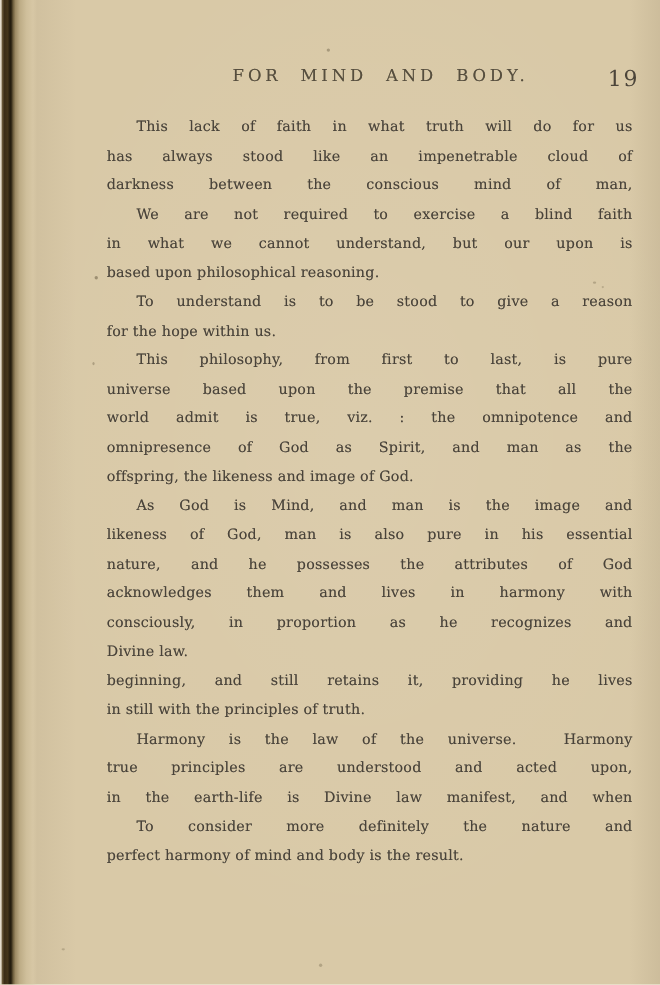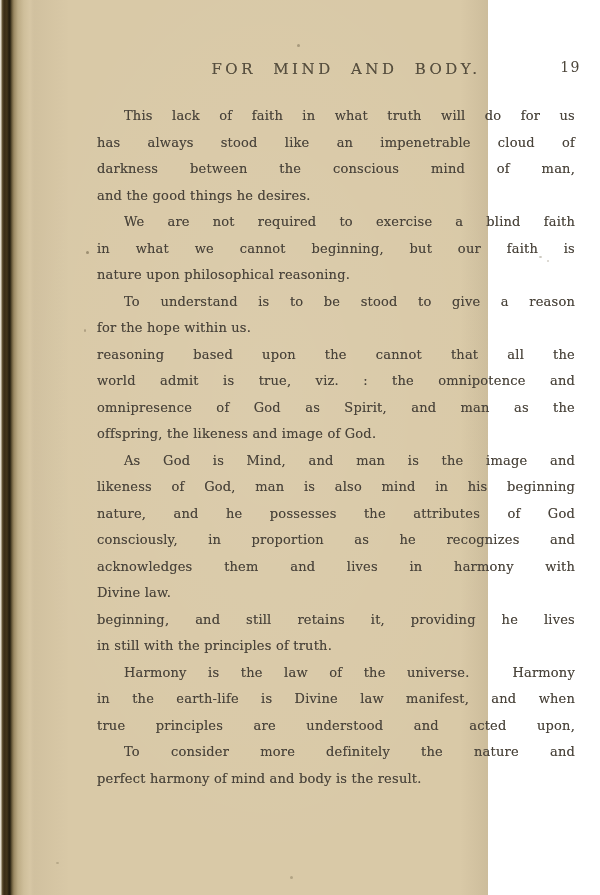--- a/index.html
+++ b/index.html
@@ -7,21 +7,21 @@
     padding: 0;
   }
   body {
     width: 600px;
     height: 895px;
     overflow: hidden;
     font-family: "DejaVu Serif", "Liberation Serif", serif;
   }
   .page {
     position: relative;
-    width: 488px;
+    width: 600px;
     height: 895px;
     background:
       radial-gradient(ellipse at 55% 45%, rgba(255,255,255,0.06), rgba(0,0,0,0.00) 70%),
       linear-gradient(270deg, rgba(60,45,20,0.08) 0px, rgba(60,45,20,0.0) 28px),
       linear-gradient(90deg, rgba(60,45,20,0.10) 0px, rgba(60,45,20,0.0) 70px),
       #d9c9a7;
     color: #49433a;
   }
   
   .binding {
@@ -54,21 +54,21 @@
     font-size: 15px;
     letter-spacing: 3.5px;
     word-spacing: 9px;
     color: #564e3e;
     text-shadow: 0 0 0.5px rgba(86,78,62,0.55);
   }
   .page-number {
     position: absolute;
     right: 4px;
     top: -1px;
-    font-size: 14px;
+    font-size: 20px;
     letter-spacing: 1.5px;
     color: #4c453a;
   }
   .text-block {
     position: absolute;
     left: 97px;
     top: 103px;
     width: 478px;
     font-size: 13px;
     letter-spacing: 0.2px;
@@ -99,41 +99,41 @@
 
   <div class="header">
     <span class="running-title">FOR MIND AND BODY.</span>
     <span class="page-number">19</span>
   </div>
 
   <div class="text-block" id="text-block">
       <div class="line indent">This lack of faith in what truth will do for us</div>
       <div class="line">has always stood like an impenetrable cloud of</div>
       <div class="line">darkness between the conscious mind of man,</div>
-      <div class="line endline">and the good things he desires.</div>
       <div class="line indent">We are not required to exercise a blind faith</div>
-      <div class="line">in what we cannot beginning, but our faith is</div>
-      <div class="line endline">nature upon philosophical reasoning.</div>
+      <div class="line">in what we cannot understand, but our upon is</div>
+      <div class="line endline">based upon philosophical reasoning.</div>
       <div class="line indent">To understand is to be stood to give a reason</div>
       <div class="line endline">for the hope within us.</div>
-      <div class="line">reasoning based upon the cannot that all the</div>
+      <div class="line indent">This philosophy, from first to last, is pure</div>
+      <div class="line">universe based upon the premise that all the</div>
       <div class="line">world admit is true, viz. : the omnipotence and</div>
       <div class="line">omnipresence of God as Spirit, and man as the</div>
       <div class="line endline">offspring, the likeness and image of God.</div>
       <div class="line indent">As God is Mind, and man is the image and</div>
-      <div class="line">likeness of God, man is also mind in his beginning</div>
+      <div class="line">likeness of God, man is also pure in his essential</div>
       <div class="line">nature, and he possesses the attributes of God</div>
+      <div class="line">acknowledges them and lives in harmony with</div>
       <div class="line">consciously, in proportion as he recognizes and</div>
-      <div class="line">acknowledges them and lives in harmony with</div>
       <div class="line endline">Divine law.</div>
       <div class="line">beginning, and still retains it, providing he lives</div>
       <div class="line endline">in still with the principles of truth.</div>
       <div class="line indent">Harmony is the law of the universe.&nbsp; Harmony</div>
+      <div class="line">true principles are understood and acted upon,</div>
       <div class="line">in the earth-life is Divine law manifest, and when</div>
-      <div class="line">true principles are understood and acted upon,</div>
       <div class="line indent">To consider more definitely the nature and</div>
       <div class="line endline">perfect harmony of mind and body is the result.</div>
     </div>
 
   <div class="speck" style="left:86px;  top:251px; width:3px; height:3px;"></div>
   <div class="speck" style="left:84px;  top:329px; width:2px; height:3px; opacity:0.4;"></div>
   <div class="speck" style="left:539px; top:256px; width:3px; height:2px; opacity:0.35;"></div>
   <div class="speck" style="left:547px; top:260px; width:2px; height:2px; opacity:0.3;"></div>
   <div class="speck" style="left:297px; top:44px;  width:3px; height:3px; opacity:0.45;"></div>
   <div class="speck" style="left:290px; top:876px; width:3px; height:3px; opacity:0.35;"></div>

